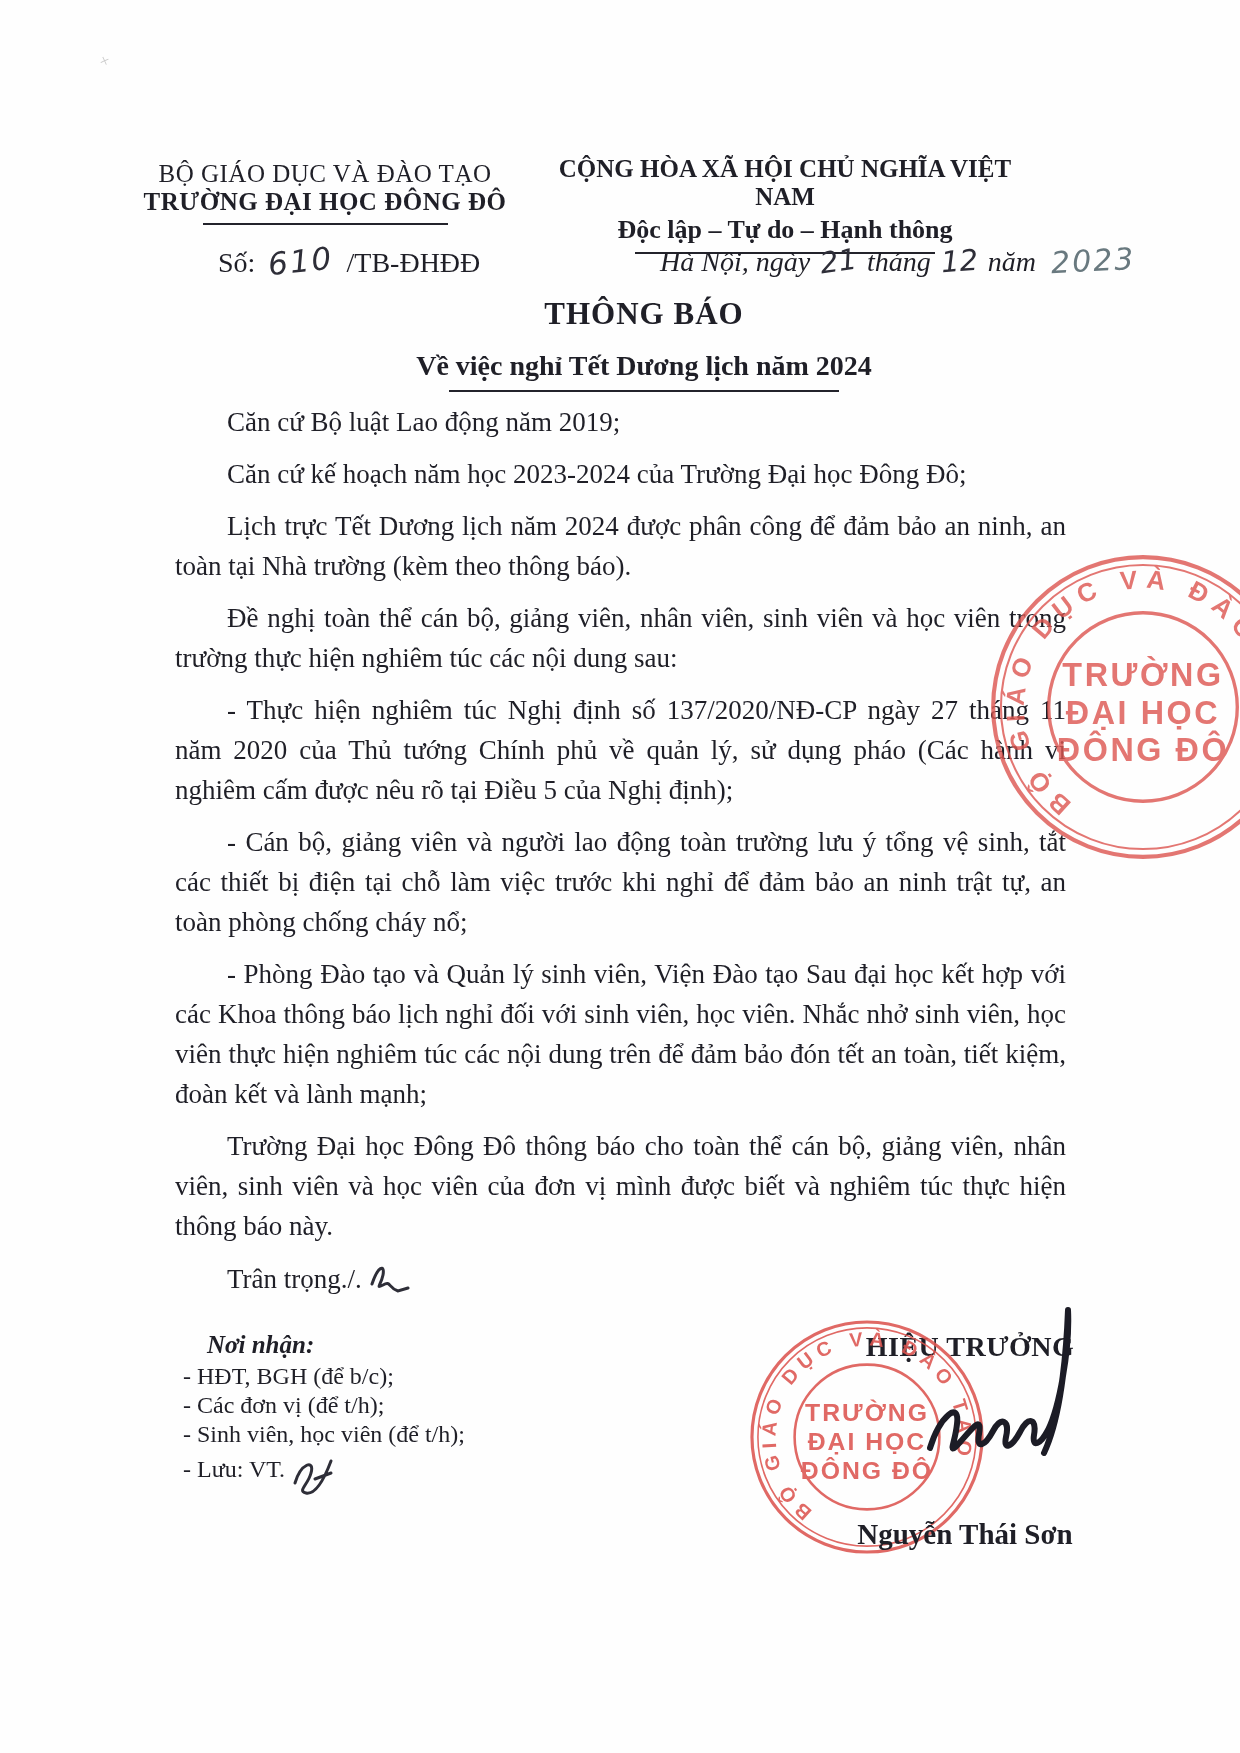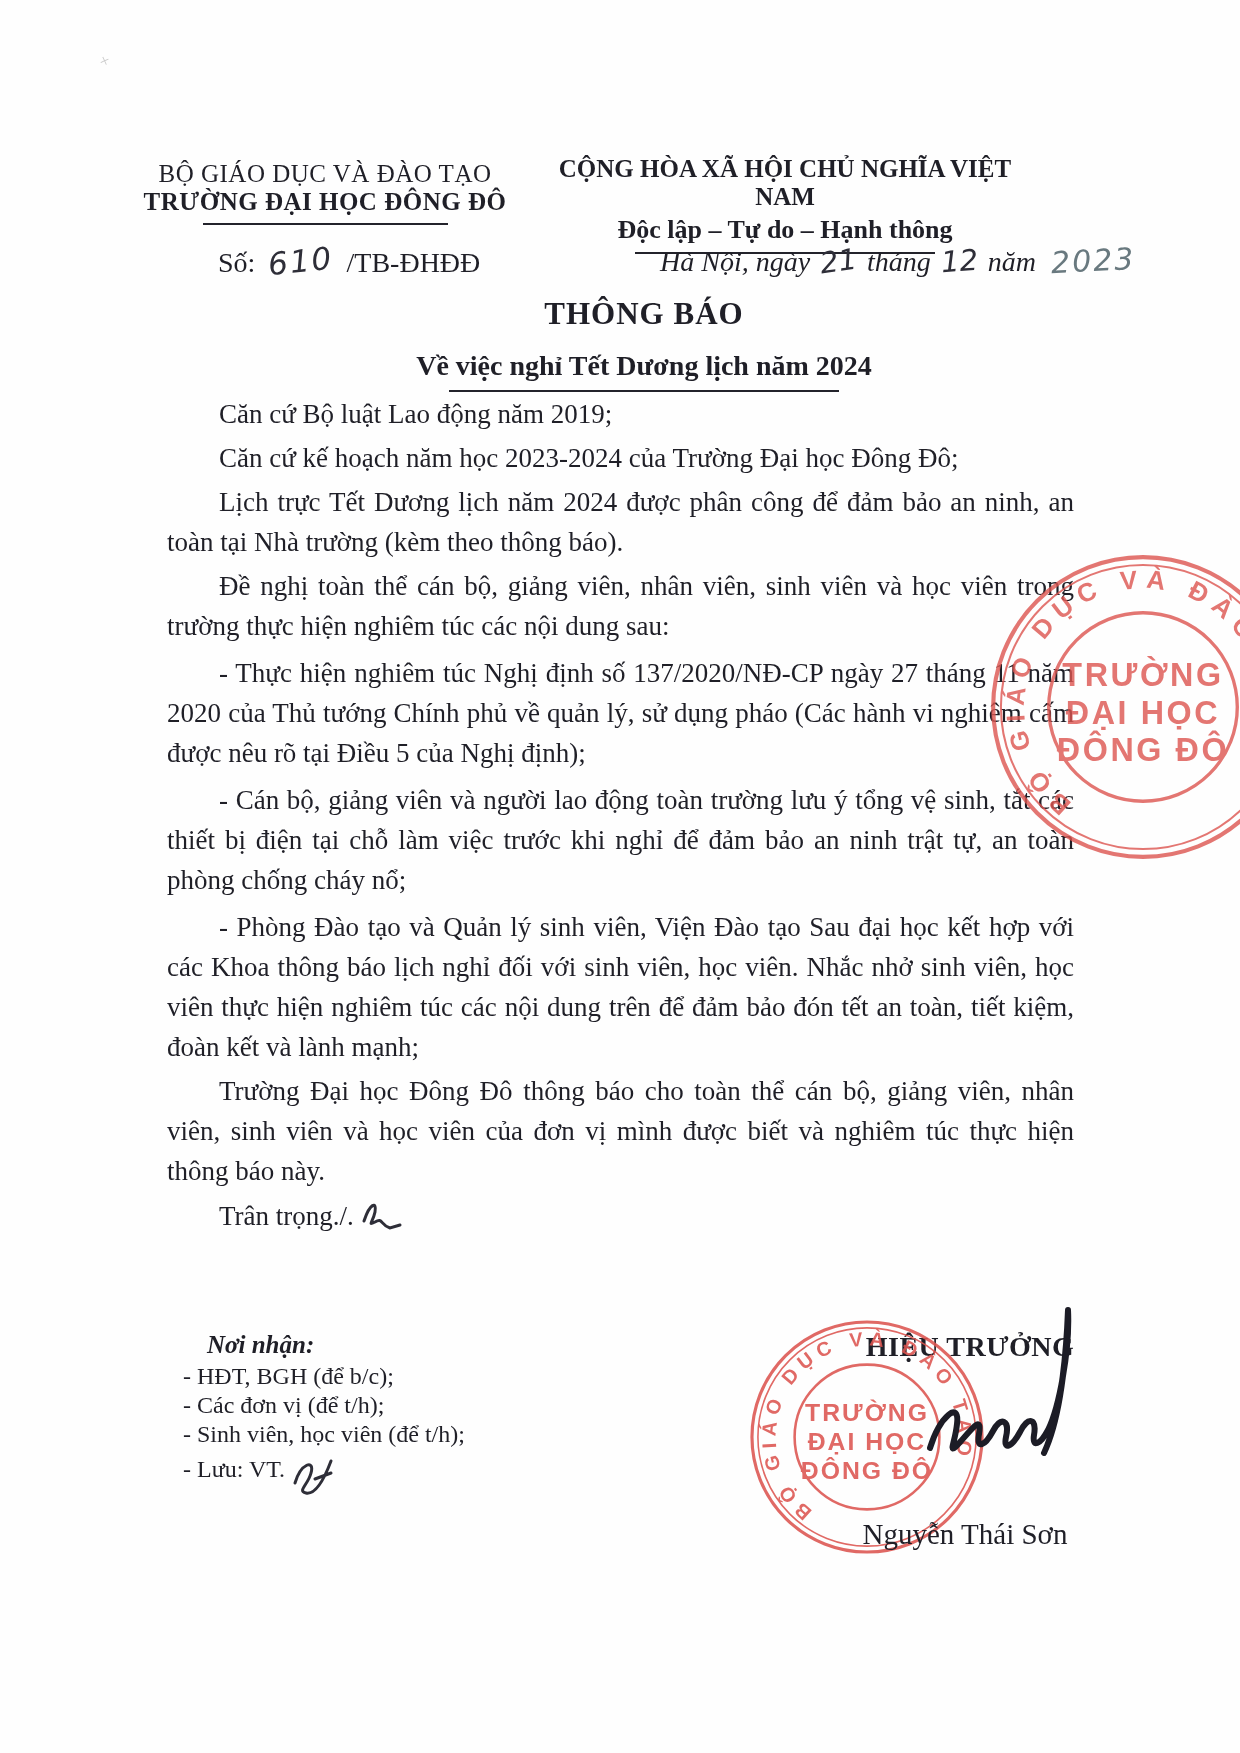--- a/index.html
+++ b/index.html
@@ -31,32 +31,32 @@
   
   .title{position:absolute;left:0;top:296px;width:1240px;text-align:center;padding-left:24px;}
   .title .main{font-size:31px;font-weight:bold;letter-spacing:1px;}
   .title .sub{font-size:28px;font-weight:bold;margin-top:18px;}
   .title .rule{width:390px;height:0;border-bottom:2.5px solid #23232b;margin:8px auto 0;}
   
   .body-text{
     position:absolute;left:163px;top:390px;width:915px;
     font-size:27px;line-height:40px;text-align:justify;
   }
-  .body-text p{margin:4px;text-indent:52px;}
+  .body-text p{margin:12px;text-indent:52px;}
   .body-text p.dash{margin-top:7px;}
   .closing{margin-top:2px;text-indent:52px;white-space:nowrap;}
   .closing svg{vertical-align:-8px;margin-left:2px;}
   
   .recipients{position:absolute;left:183px;top:1330px;font-size:24px;line-height:29px;}
   .recipients .lbl{font-weight:bold;font-style:italic;font-size:25px;margin-bottom:3px;margin-left:24px;}
   .recipients .item{white-space:nowrap;}
   .recipients .item svg{vertical-align:-22px;}
   .sig-block{position:absolute;left:770px;top:1331px;width:400px;text-align:center;}
   .sig-title{font-size:28px;font-weight:bold;letter-spacing:.5px;}
-  .sig-name{position:absolute;left:790px;top:1518px;width:350px;text-align:center;font-size:29px;font-weight:normal;}
+  .sig-name{position:absolute;left:790px;top:1518px;width:350px;text-align:center;font-size:29px;font-weight:bold;}
   .stamp{position:absolute;opacity:.88;}
   .stamp.main-stamp{left:748px;top:1318px;}
   .stamp.edge-stamp{left:988px;top:552px;opacity:.8;}
   .signature{position:absolute;left:912px;top:1288px;}
   .scan-mark{position:absolute;left:100px;top:52px;color:#c9c9c9;font-size:16px;transform:rotate(20deg);}
 </style>
 </head>
 <body>
 
 <div class="page">

